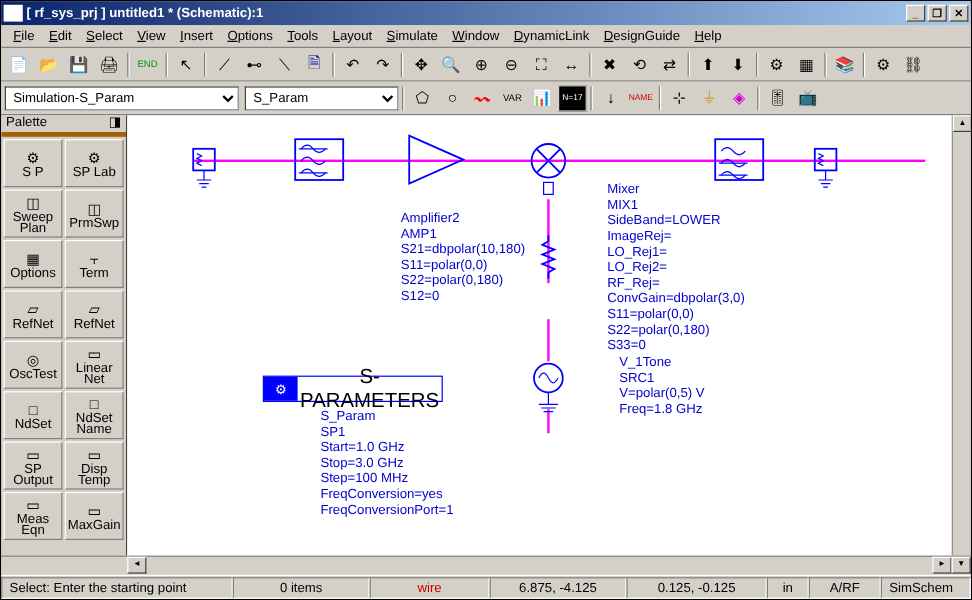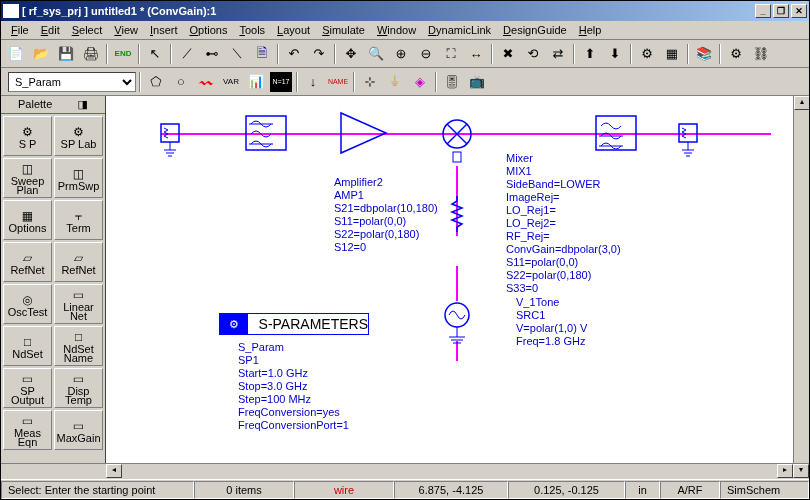--- a/index.html
+++ b/index.html
@@ -12,21 +12,21 @@
 .win-btn{width:16px;height:14px;background:#d4d0c8;border:1px solid #fff;border-right-color:#404040;border-bottom-color:#404040;font-size:9px;text-align:center;line-height:12px;color:#000;font-family:Marlett,Arial}
 .menubar{height:19px;background:#d4d0c8;display:flex;align-items:center;padding:0 4px;border-bottom:1px solid #808080}
 .menu-item{padding:2px 6px;cursor:default}
 .menu-item u{text-decoration:underline}
 .toolbar{height:28px;background:#d4d0c8;display:flex;align-items:center;padding:1px 3px;border-bottom:1px solid #808080;gap:1px}
 .tb-btn{width:24px;height:22px;border:1px solid #d4d0c8;display:flex;align-items:center;justify-content:center;font-size:13px}
 .tb-sep{width:2px;height:20px;border-left:1px solid #808080;border-right:1px solid #fff;margin:0 2px}
 .dropdown{height:20px;background:#fff;border:1px solid #808080;border-top-color:#404040;border-left-color:#404040;font-size:11px;padding:1px 2px}
 .main{flex:1;display:flex;overflow:hidden}
 .palette{width:105px;background:#d4d0c8;border-right:1px solid #404040;display:flex;flex-direction:column}
-.pal-title{height:18px;background:#d4d0c8;padding:2px 17px;border-bottom:1px solid #a16207;font-size:11px;display:flex;justify-content:space-between;align-items:flex-start}
+.pal-title{height:18px;background:#d4d0c8;padding:2px 4px;border-bottom:4px solid #a16207;font-size:11px;display:flex;justify-content:space-between;align-items:flex-end}
 .pal-body{flex:1;overflow-y:auto;padding:2px;display:grid;grid-template-columns:1fr 1fr;gap:2px;align-content:start}
 .pal-item{height:40px;border:1px solid #808080;border-top-color:#fff;border-left-color:#fff;background:#d4d0c8;display:flex;flex-direction:column;align-items:center;justify-content:center;font-size:9px;text-align:center;cursor:default}
 .pal-icon{width:20px;height:16px;display:flex;align-items:center;justify-content:center;font-size:12px}
 .canvas{flex:1;background:#fff;position:relative;overflow:hidden}
 .grid-bg{position:absolute;inset:0;background-image:radial-gradient(circle,#999 0.5px,transparent 0.5px);background-size:10px 10px}
 .schematic{position:absolute;inset:0}
 .scrollbar-v{width:16px;background:#d4d0c8;border-left:1px solid #808080}
 .status{height:20px;background:#d4d0c8;border-top:1px solid #fff;display:flex;align-items:center;font-size:11px}
 .status-cell{height:18px;border:1px solid #808080;border-top-color:#808080;border-left-color:#808080;border-right-color:#fff;border-bottom-color:#fff;padding:1px 6px;display:flex;align-items:center}
 .sch-text{position:absolute;font-size:10px;color:#00c;white-space:pre;line-height:12px}
@@ -35,21 +35,21 @@
 svg{position:absolute;overflow:visible}
 .scroll-h{height:16px;background:#d4d0c8;border-top:1px solid #808080;display:flex}
 .scroll-btn{width:16px;height:14px;background:#d4d0c8;border:1px solid #fff;border-right-color:#404040;border-bottom-color:#404040;font-size:8px;text-align:center}
 </style>
 </head>
 <body>
 
 <div class="window">
  <div class="titlebar">
   <span class="titlebar-icon"></span>
-  <span class="titlebar-title">[ rf_sys_prj ] untitled1 * (ConvGain):1</span>
+  <span class="titlebar-title">[ rf_sys_prj ] untitled1 * (Schematic):1</span>
   <div class="win-btns">
    <div class="win-btn">_</div>
    <div class="win-btn">❐</div>
    <div class="win-btn">✕</div>
   </div>
  </div>
 
  <div class="menubar" id="menubar">
       <div class="menu-item"><u>F</u>ile</div>
       <div class="menu-item"><u>E</u>dit</div>
@@ -65,21 +65,21 @@
       <div class="menu-item"><u>D</u>esignGuide</div>
       <div class="menu-item"><u>H</u>elp</div>
     </div>
 
  <div class="toolbar">
   <div class="tb-btn">📄</div>
   <div class="tb-btn">📂</div>
   <div class="tb-btn">💾</div>
   <div class="tb-btn">🖨</div>
   <div class="tb-sep"></div>
-  <div class="tb-btn" style="color:#090;font-size:8px;font-weight:bold">END</div>
+  <div class="tb-btn" style="color:#090;font-size:8px;font-weight:normal">END</div>
   <div class="tb-sep"></div>
   <div class="tb-btn">↖</div>
   <div class="tb-sep"></div>
   <div class="tb-btn">⟋</div>
   <div class="tb-btn">⊷</div>
   <div class="tb-btn">⟍</div>
   <div class="tb-btn" style="color:#009">🗎</div>
   <div class="tb-sep"></div>
   <div class="tb-btn">↶</div>
   <div class="tb-btn">↷</div>
@@ -101,20 +101,21 @@
   <div class="tb-btn">⚙</div>
   <div class="tb-btn">▦</div>
   <div class="tb-sep"></div>
   <div class="tb-btn">📚</div>
   <div class="tb-sep"></div>
   <div class="tb-btn">⚙</div>
   <div class="tb-btn">⛓</div>
  </div>
 
  <div class="toolbar">
+  <select class="dropdown" style="width:195px"><option>Simulation-S_Param</option></select>
   <div style="width:3px"></div>
   <select class="dropdown" style="width:128px"><option>S_Param</option></select>
   <div class="tb-sep"></div>
   <div class="tb-btn">⬠</div>
   <div class="tb-btn">○</div>
   <div class="tb-btn" style="color:#f00">〰</div>
   <div class="tb-btn" style="font-size:8px">VAR</div>
   <div class="tb-btn">📊</div>
   <div class="tb-btn" style="font-size:7px;background:#000;color:#fff">N=17</div>
   <div class="tb-sep"></div>
@@ -276,28 +277,28 @@
      <path d="M8 0 v5 l-5 3 l10 4 l-10 4 l10 4 l-10 4 l10 4 l-5 3 v5" fill="none" stroke="#00f" stroke-width="1.5"></path>
     </svg>
 
     <svg style="left:337px;top:205px" width="28" height="60">
      <circle cx="14" cy="14" r="12" fill="none" stroke="#00f" stroke-width="1.5"></circle>
      <path d="M6 14 q4 -8 8 0 q4 8 8 0" fill="none" stroke="#00f"></path>
      <path d="M14 26 v10 M6 36 h16 M8 39 h12 M10 42 h8" stroke="#00f" fill="none"></path>
     </svg>
     <div class="sch-text" style="left:410px;top:200px"><span>V_1Tone</span>
 <span>SRC1</span>
-<span>V=polar(1,0) V</span>
+<span>V=polar(0,5) V</span>
 <span>Freq=1.8 GHz</span></div>
 
     <div class="comp-box" style="left:113px;top:217px;width:150px;height:22px;display:flex;align-items:center">
      <div style="width:28px;height:100%;background:#00f;color:#fff;display:flex;align-items:center;justify-content:center;font-size:11px">⚙</div>
-     <div style="flex:1;text-align:right;font-size:14px;color:#000">S-PARAMETERS</div>
+     <div style="flex:1;text-align:center;font-size:17px;color:#000">S-PARAMETERS</div>
     </div>
-    <div class="sch-text" style="left:132px;top:245px"><span>S_Param</span>
+    <div class="sch-text" style="left:161px;top:245px"><span>S_Param</span>
 <span>SP1</span>
 <span>Start=1.0 GHz</span>
 <span>Stop=3.0 GHz</span>
 <span>Step=100 MHz</span>
 <span>FreqConversion=yes</span>
 <span>FreqConversionPort=1</span></div>
 
    </div>
   </div>
   <div class="scrollbar-v">
@@ -308,21 +309,21 @@
  <div class="scroll-h">
   <div style="width:105px"></div>
   <div class="scroll-btn">◂</div>
   <div style="flex:1"></div>
   <div class="scroll-btn">▸</div>
   <div class="scroll-btn">▾</div>
  </div>
 
  <div class="status">
   <div class="status-cell" style="width:193px">Select: Enter the starting point</div>
-  <div class="status-cell" style="width:100px;justify-content:center">0 items</div>
+  <div class="status-cell" style="width:114px;justify-content:center">0 items</div>
   <div class="status-cell" style="width:100px;justify-content:center;color:#c00">wire</div>
   <div class="status-cell" style="width:114px;justify-content:center">6.875, -4.125</div>
   <div class="status-cell" style="width:117px;justify-content:center">0.125, -0.125</div>
   <div class="status-cell" style="width:35px;justify-content:center">in</div>
   <div class="status-cell" style="width:60px;justify-content:center">A/RF</div>
   <div class="status-cell" style="flex:1">SimSchem</div>
  </div>
 </div>
 
 </body></html>

